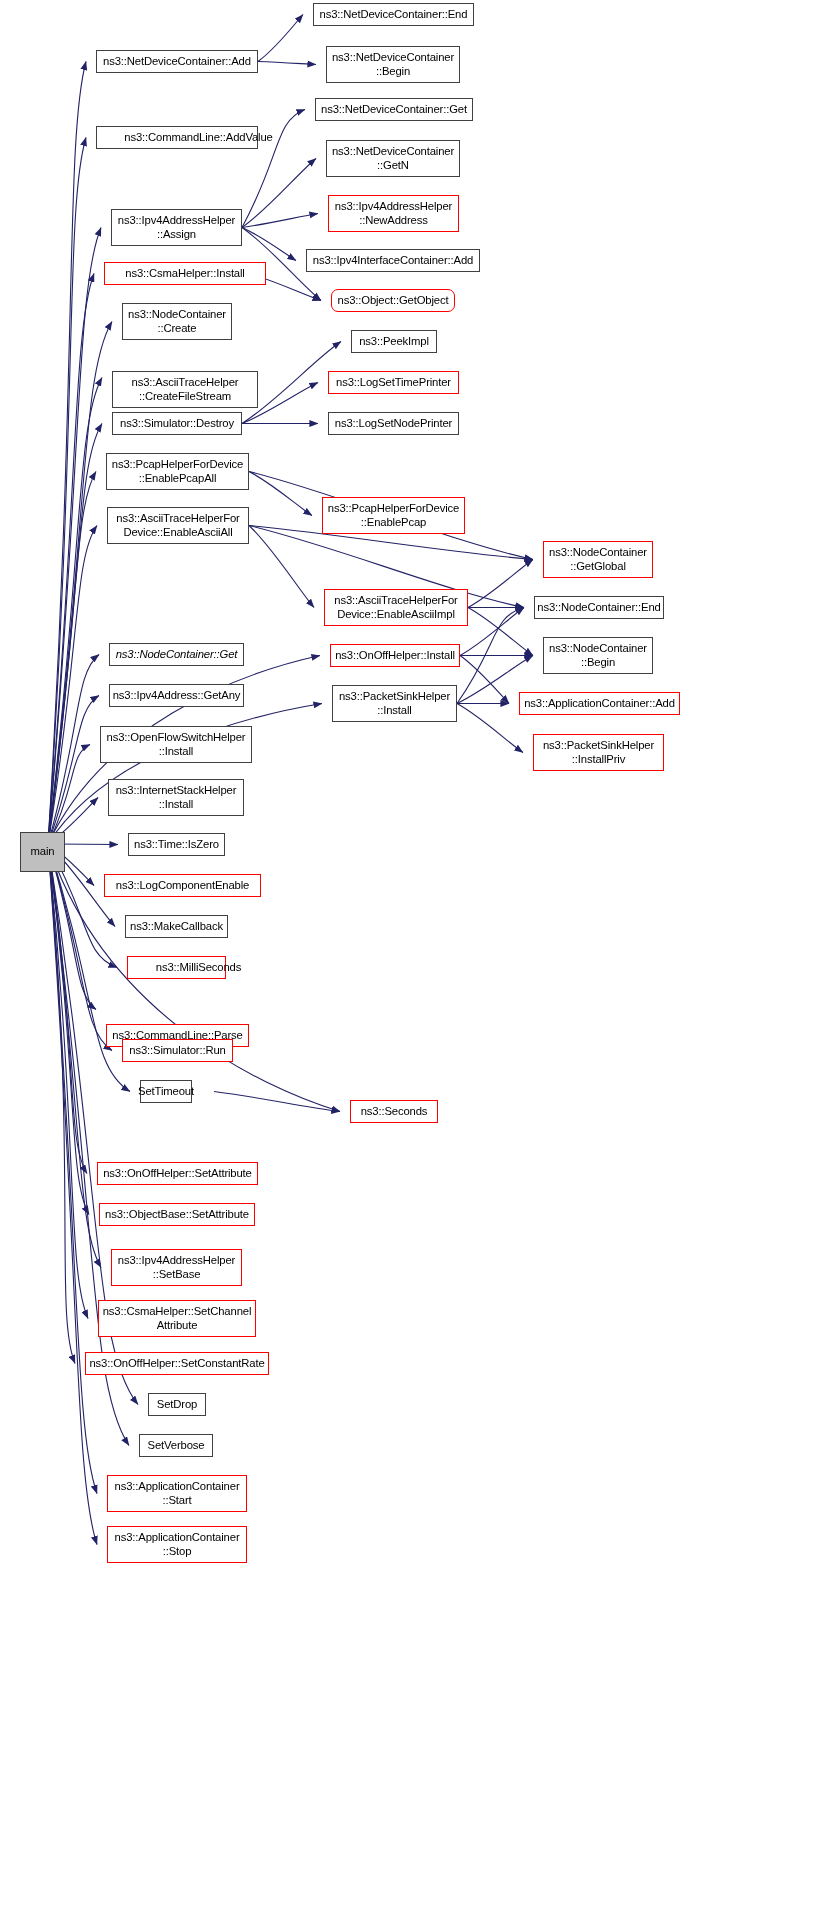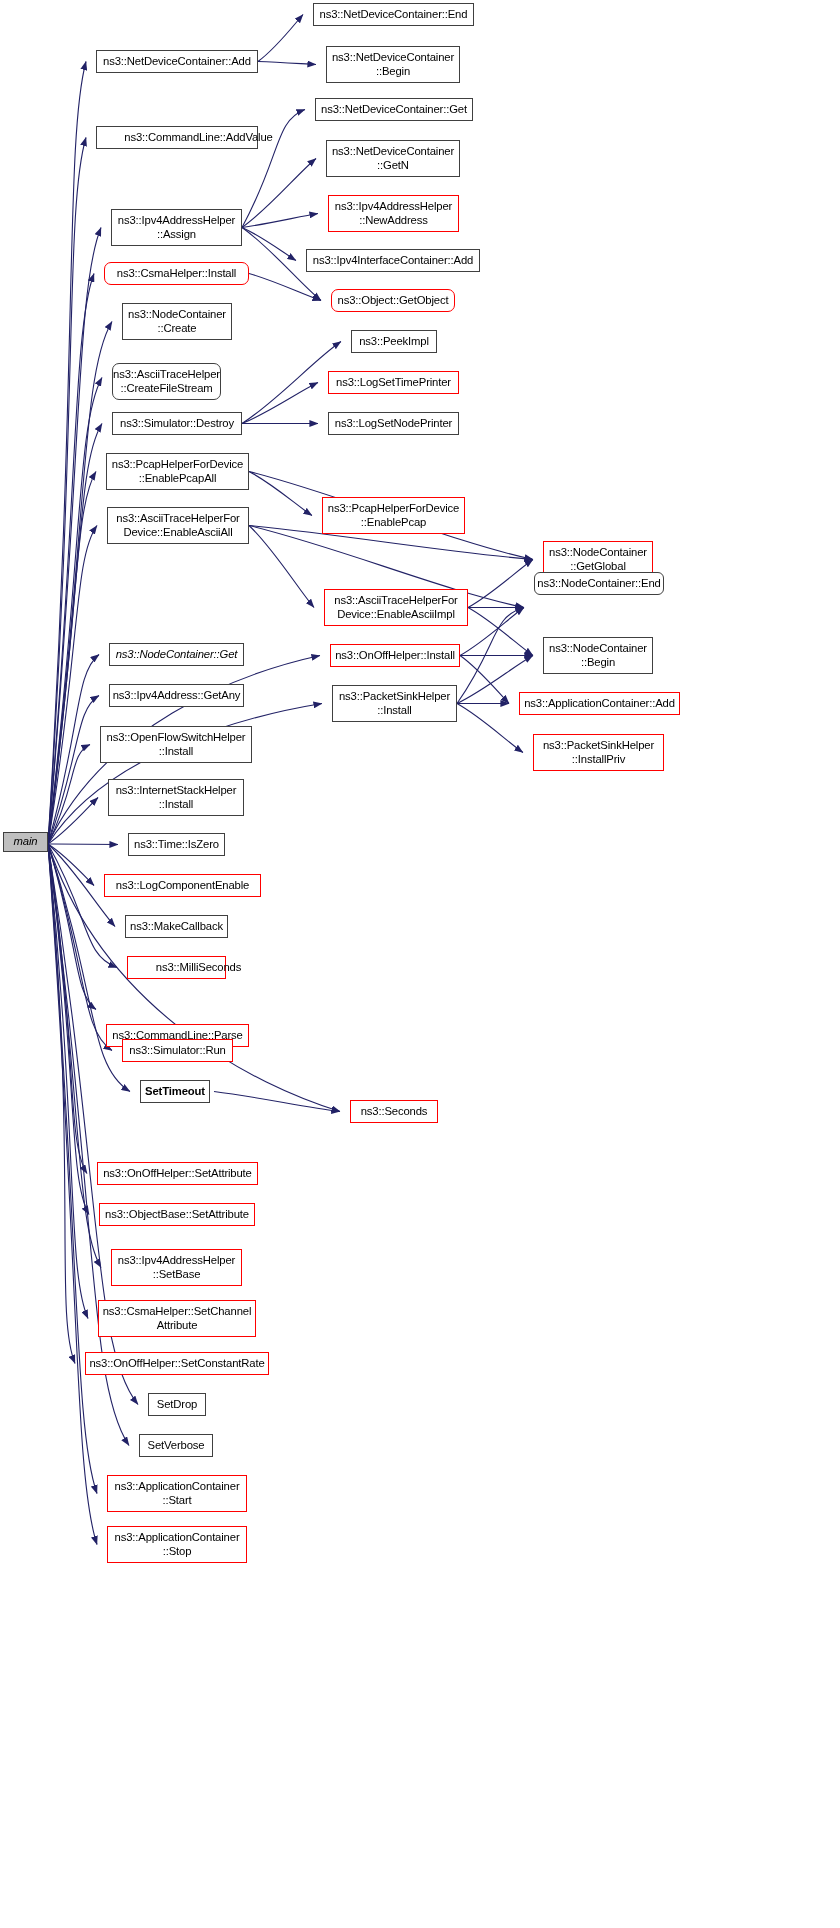--- a/index.html
+++ b/index.html
@@ -106,76 +106,76 @@
         <path d="M 457,703.5 C 485.05,690.06 513.95,666.06 533,655.5" marker-end="url(#ah)"></path>
         <path d="M 457,703.5 C 477.13,703.5 497.87,703.5 509,703.5" marker-end="url(#ah)"></path>
         <path d="M 457,703.5 C 481.75,717.22 507.25,741.72 523,752.5" marker-end="url(#ah)"></path>
         <path d="M 48,844 C 103,727.13 234,674.35 320,655.5" marker-end="url(#ah)"></path>
         <path d="M 48,844 C 103,756.89 236,717.55 322,703.5" marker-end="url(#ah)"></path>
         <path d="M 214,1091.5 C 258.55,1097.1 304.45,1107.1 340,1111.5" marker-end="url(#ah)"></path>
       </g>
   </svg>
 
   <div id="nodes">
-      <div class="node root" style="left: 3px; top: 832px; width: 45px; height: 20px; font-style: italic;">main</div>
+      <div class="node root" style="left: 20px; top: 832px; width: 45px; height: 40px;">main</div>
       <div class="node" style="left: 96px; top: 50px; width: 162px; height: 23px;">ns3::NetDeviceContainer::Add</div>
       <div class="node" style="left: 313px; top: 3px; width: 161px; height: 23px;">ns3::NetDeviceContainer::End</div>
       <div class="node" style="left: 326px; top: 46px; width: 134px; height: 37px;">ns3::NetDeviceContainer
 ::Begin</div>
       <div class="node" style="left: 96px; top: 126px; width: 162px; height: 23px; padding-left: 43px;">ns3::CommandLine::AddValue</div>
       <div class="node" style="left: 315px; top: 98px; width: 158px; height: 23px; text-align: right;">ns3::NetDeviceContainer::Get</div>
       <div class="node" style="left: 326px; top: 140px; width: 134px; height: 37px;">ns3::NetDeviceContainer
 ::GetN</div>
       <div class="node" style="left: 111px; top: 209px; width: 131px; height: 37px;">ns3::Ipv4AddressHelper
 ::Assign</div>
       <div class="node red" style="left: 328px; top: 195px; width: 131px; height: 37px;">ns3::Ipv4AddressHelper
 ::NewAddress</div>
       <div class="node" style="left: 306px; top: 249px; width: 174px; height: 23px;">ns3::Ipv4InterfaceContainer::Add</div>
-      <div class="node red" style="left: 104px; top: 262px; width: 145px; height: 23px; border-radius: 7px;">ns3::CsmaHelper::Install</div>
+      <div class="node red" style="left: 104px; top: 262px; width: 162px; height: 23px;">ns3::CsmaHelper::Install</div>
       <div class="node red" style="left: 331px; top: 289px; width: 124px; height: 23px; border-radius: 7px;">ns3::Object::GetObject</div>
       <div class="node" style="left: 122px; top: 303px; width: 110px; height: 37px;">ns3::NodeContainer
 ::Create</div>
       <div class="node" style="left: 351px; top: 330px; width: 86px; height: 23px;">ns3::PeekImpl</div>
-      <div class="node" style="left: 112px; top: 363px; width: 109px; height: 37px; border-radius: 7px;">ns3::AsciiTraceHelper
+      <div class="node" style="left: 112px; top: 371px; width: 146px; height: 37px;">ns3::AsciiTraceHelper
 ::CreateFileStream</div>
       <div class="node red" style="left: 328px; top: 371px; width: 131px; height: 23px;">ns3::LogSetTimePrinter</div>
       <div class="node" style="left: 112px; top: 412px; width: 130px; height: 23px;">ns3::Simulator::Destroy</div>
       <div class="node" style="left: 328px; top: 412px; width: 131px; height: 23px;">ns3::LogSetNodePrinter</div>
       <div class="node" style="left: 106px; top: 453px; width: 143px; height: 37px;">ns3::PcapHelperForDevice
 ::EnablePcapAll</div>
       <div class="node red" style="left: 322px; top: 497px; width: 143px; height: 37px;">ns3::PcapHelperForDevice
 ::EnablePcap</div>
       <div class="node" style="left: 107px; top: 507px; width: 142px; height: 37px;">ns3::AsciiTraceHelperFor
 Device::EnableAsciiAll</div>
       <div class="node red" style="left: 543px; top: 541px; width: 110px; height: 37px;">ns3::NodeContainer
 ::GetGlobal</div>
       <div class="node red" style="left: 324px; top: 589px; width: 144px; height: 37px;">ns3::AsciiTraceHelperFor
 Device::EnableAsciiImpl</div>
-      <div class="node" style="left: 534px; top: 572px; width: 130px; height: 23px; border-radius: 6px;">ns3::NodeContainer::End</div>
+      <div class="node" style="left: 534px; top: 596px; width: 130px; height: 23px;">ns3::NodeContainer::End</div>
       <div class="node" style="left: 109px; top: 643px; width: 135px; height: 23px; font-style: italic;">ns3::NodeContainer::Get</div>
       <div class="node red" style="left: 330px; top: 644px; width: 130px; height: 23px;">ns3::OnOffHelper::Install</div>
       <div class="node" style="left: 543px; top: 637px; width: 110px; height: 37px;">ns3::NodeContainer
 ::Begin</div>
       <div class="node" style="left: 109px; top: 684px; width: 135px; height: 23px;">ns3::Ipv4Address::GetAny</div>
       <div class="node" style="left: 332px; top: 685px; width: 125px; height: 37px;">ns3::PacketSinkHelper
 ::Install</div>
       <div class="node red" style="left: 519px; top: 692px; width: 161px; height: 23px;">ns3::ApplicationContainer::Add</div>
       <div class="node" style="left: 100px; top: 726px; width: 152px; height: 37px;">ns3::OpenFlowSwitchHelper
 ::Install</div>
       <div class="node red" style="left: 533px; top: 734px; width: 131px; height: 37px;">ns3::PacketSinkHelper
 ::InstallPriv</div>
       <div class="node" style="left: 108px; top: 779px; width: 136px; height: 37px;">ns3::InternetStackHelper
 ::Install</div>
       <div class="node" style="left: 128px; top: 833px; width: 97px; height: 23px;">ns3::Time::IsZero</div>
       <div class="node red" style="left: 104px; top: 874px; width: 157px; height: 23px;">ns3::LogComponentEnable</div>
       <div class="node" style="left: 125px; top: 915px; width: 103px; height: 23px;">ns3::MakeCallback</div>
       <div class="node red" style="left: 127px; top: 956px; width: 99px; height: 23px; padding-left: 44px;">ns3::MilliSeconds</div>
       <div class="node red" style="left: 106px; top: 998px; width: 143px; height: 23px; margin-top: 26px;">ns3::CommandLine::Parse</div>
       <div class="node red" style="left: 122px; top: 1039px; width: 111px; height: 23px;">ns3::Simulator::Run</div>
-      <div class="node" style="left: 140px; top: 1080px; width: 70px; height: 23px; font-weight: bold;">SetTimeout</div>
+      <div class="node" style="left: 140px; top: 1080px; width: 52px; height: 23px;">SetTimeout</div>
       <div class="node red" style="left: 350px; top: 1100px; width: 88px; height: 23px;">ns3::Seconds</div>
       <div class="node red" style="left: 97px; top: 1162px; width: 161px; height: 23px;">ns3::OnOffHelper::SetAttribute</div>
       <div class="node red" style="left: 99px; top: 1203px; width: 156px; height: 23px;">ns3::ObjectBase::SetAttribute</div>
       <div class="node red" style="left: 111px; top: 1249px; width: 131px; height: 37px;">ns3::Ipv4AddressHelper
 ::SetBase</div>
       <div class="node red" style="left: 98px; top: 1300px; width: 158px; height: 37px;">ns3::CsmaHelper::SetChannel
 Attribute</div>
       <div class="node red" style="left: 85px; top: 1352px; width: 184px; height: 23px;">ns3::OnOffHelper::SetConstantRate</div>
       <div class="node" style="left: 148px; top: 1393px; width: 58px; height: 23px;">SetDrop</div>
       <div class="node" style="left: 139px; top: 1434px; width: 74px; height: 23px;">SetVerbose</div>

